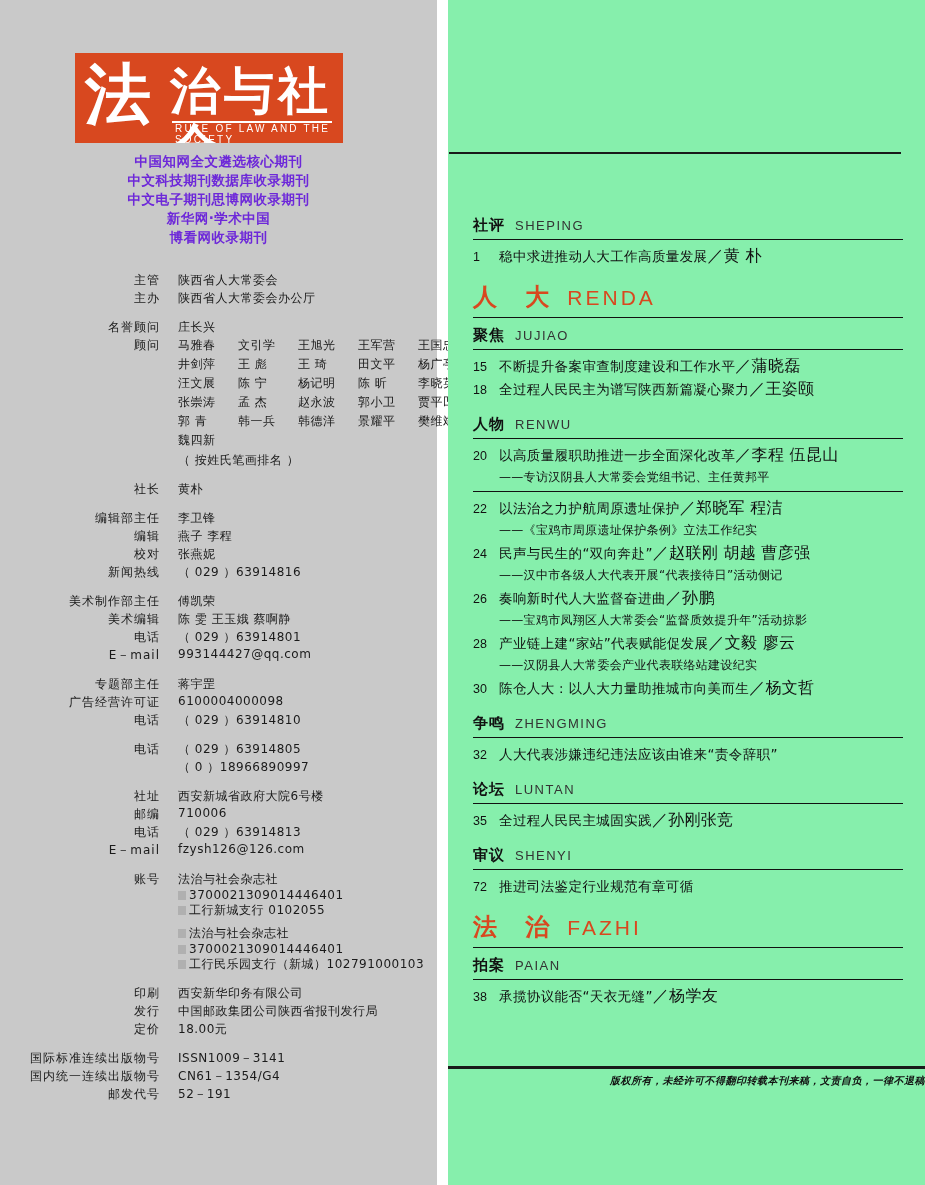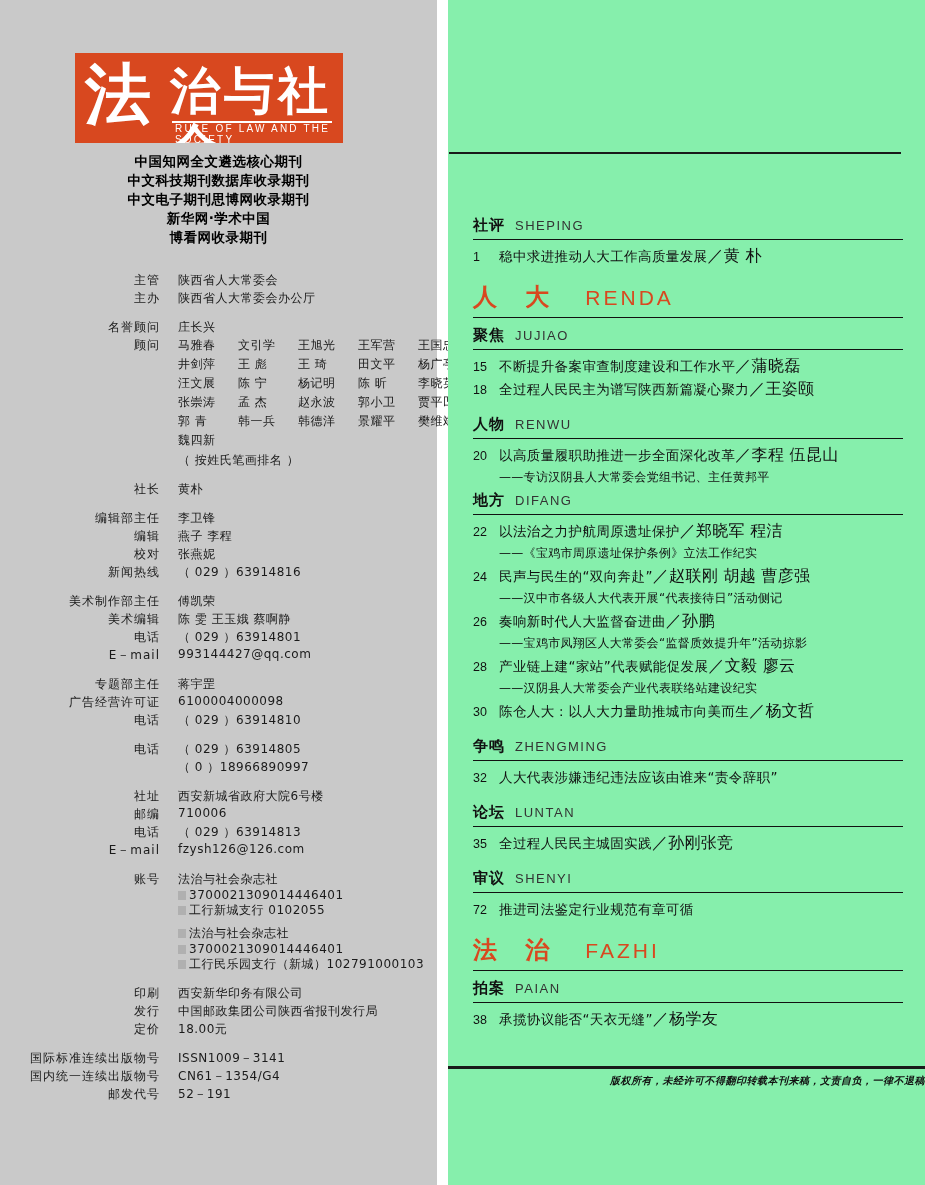--- a/index.html
+++ b/index.html
@@ -37,21 +37,21 @@
     font-size:10px;color:#ffffff;letter-spacing:2.2px;
     font-family:"Liberation Sans",sans-serif;
   }
   .logo-underline{
     position:absolute;left:97px;top:68px;width:160px;height:1.5px;background:#ffffff;
   }
   .red-lines{
     position:absolute;left:0;top:152px;width:437px;text-align:center;
   }
   .red-lines div{
-    color:#000000;font-weight:bold;font-size:13.5px;line-height:19px;
+    color:#6d28d9;font-weight:bold;font-size:13.5px;line-height:19px;
     letter-spacing:0.5px;
   }
   
   .info{
     position:absolute;left:0;top:272px;width:437px;
     font-size:12px;color:#1a1a1a;
   }
   .row{
     display:flex;align-items:flex-start;margin-bottom:1px;
   }
@@ -91,21 +91,21 @@
     font-family:"DejaVu Sans","Liberation Sans",sans-serif;
   }
   .sec-en{
     font-size:13px;letter-spacing:1.5px;color:#333;
     font-family:"Liberation Sans",sans-serif;
   }
   .hr{
     height:1px;background:#111;margin:4px 0 6px 0;
   }
   .big-head{
-    display:flex;align-items:baseline;gap:26px;margin:14px 0 4px 0;
+    display:flex;align-items:baseline;gap:8px;margin:14px 0 4px 0;
   }
   .big-cn{
     font-size:24px;font-weight:bold;color:#d8481f;letter-spacing:10px;
     font-family:"DejaVu Sans","Liberation Sans",sans-serif;
   }
   .big-en{
     font-size:21px;color:#d8481f;letter-spacing:3px;
     font-family:"Liberation Sans",sans-serif;
   }
   .hr-red{height:1px;background:#111;margin:2px 0 8px 0;}
@@ -386,24 +386,20 @@
       <span class="sec-cn">人物</span>
       <span class="sec-en">RENWU</span>
     </div>
     <div class="hr"></div>
     <div class="entry">
       <span class="pg">20</span>
       <span class="ttl"><span>以高质量履职助推进一步全面深化改革</span><span class="auth">／李程  伍昆山</span></span>
     </div>
     <div class="sub">——专访汉阴县人大常委会党组书记、主任黄邦平</div>
 
-    <div class="sec-head">
-      <span class="sec-cn">地方</span>
-      <span class="sec-en">DIFANG</span>
-    </div>
     <div class="hr"></div>
 
     <div class="entry">
       <span class="pg">22</span>
       <span class="ttl"><span>以法治之力护航周原遗址保护</span><span class="auth">／郑晓军  程洁</span></span>
     </div>
     <div class="sub">——《宝鸡市周原遗址保护条例》立法工作纪实</div>
 
     <div class="entry">
       <span class="pg">24</span>

